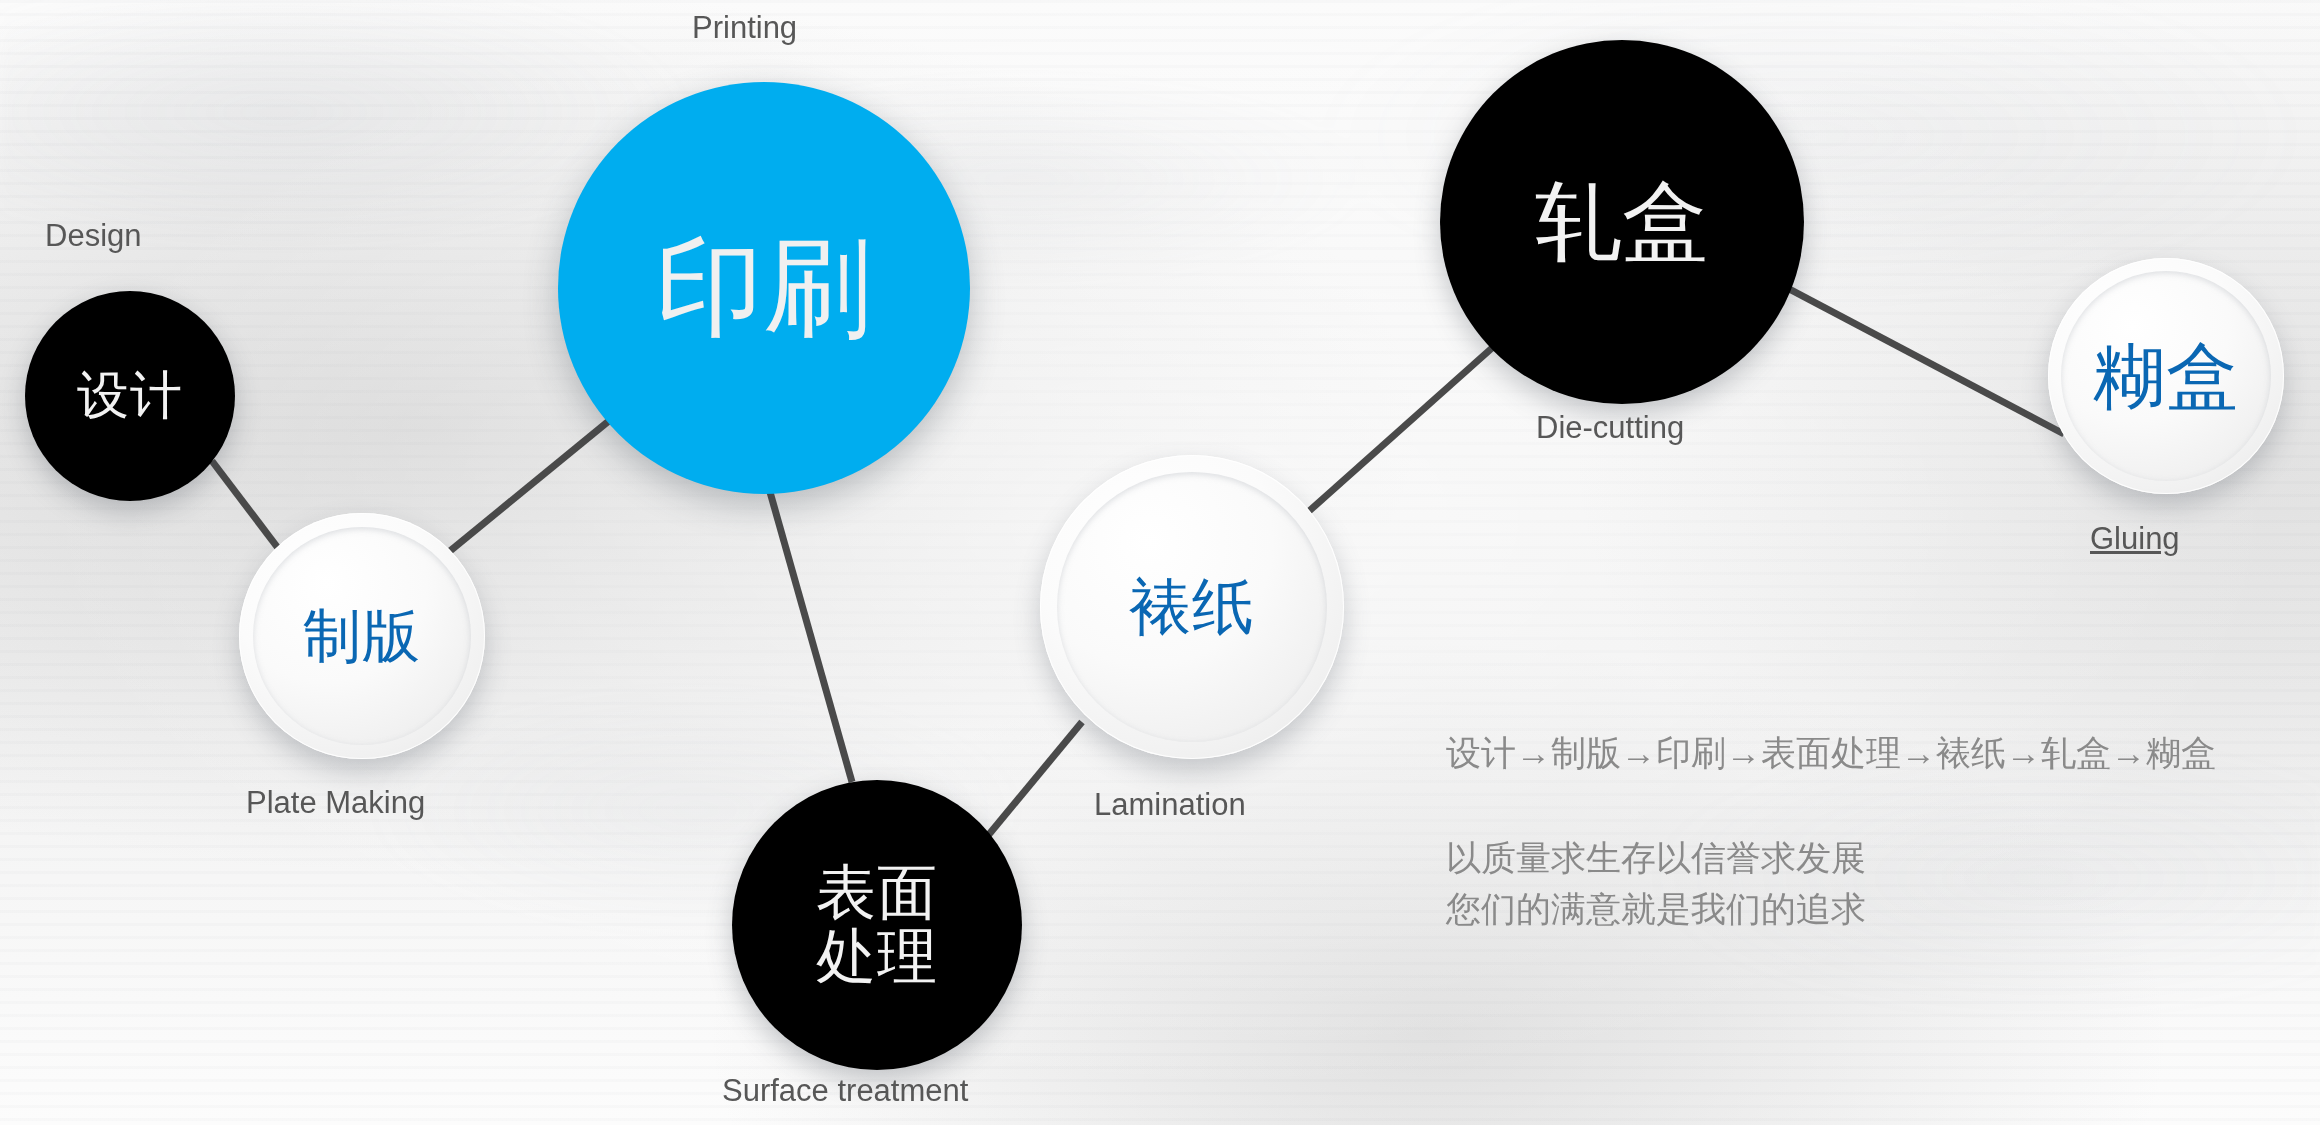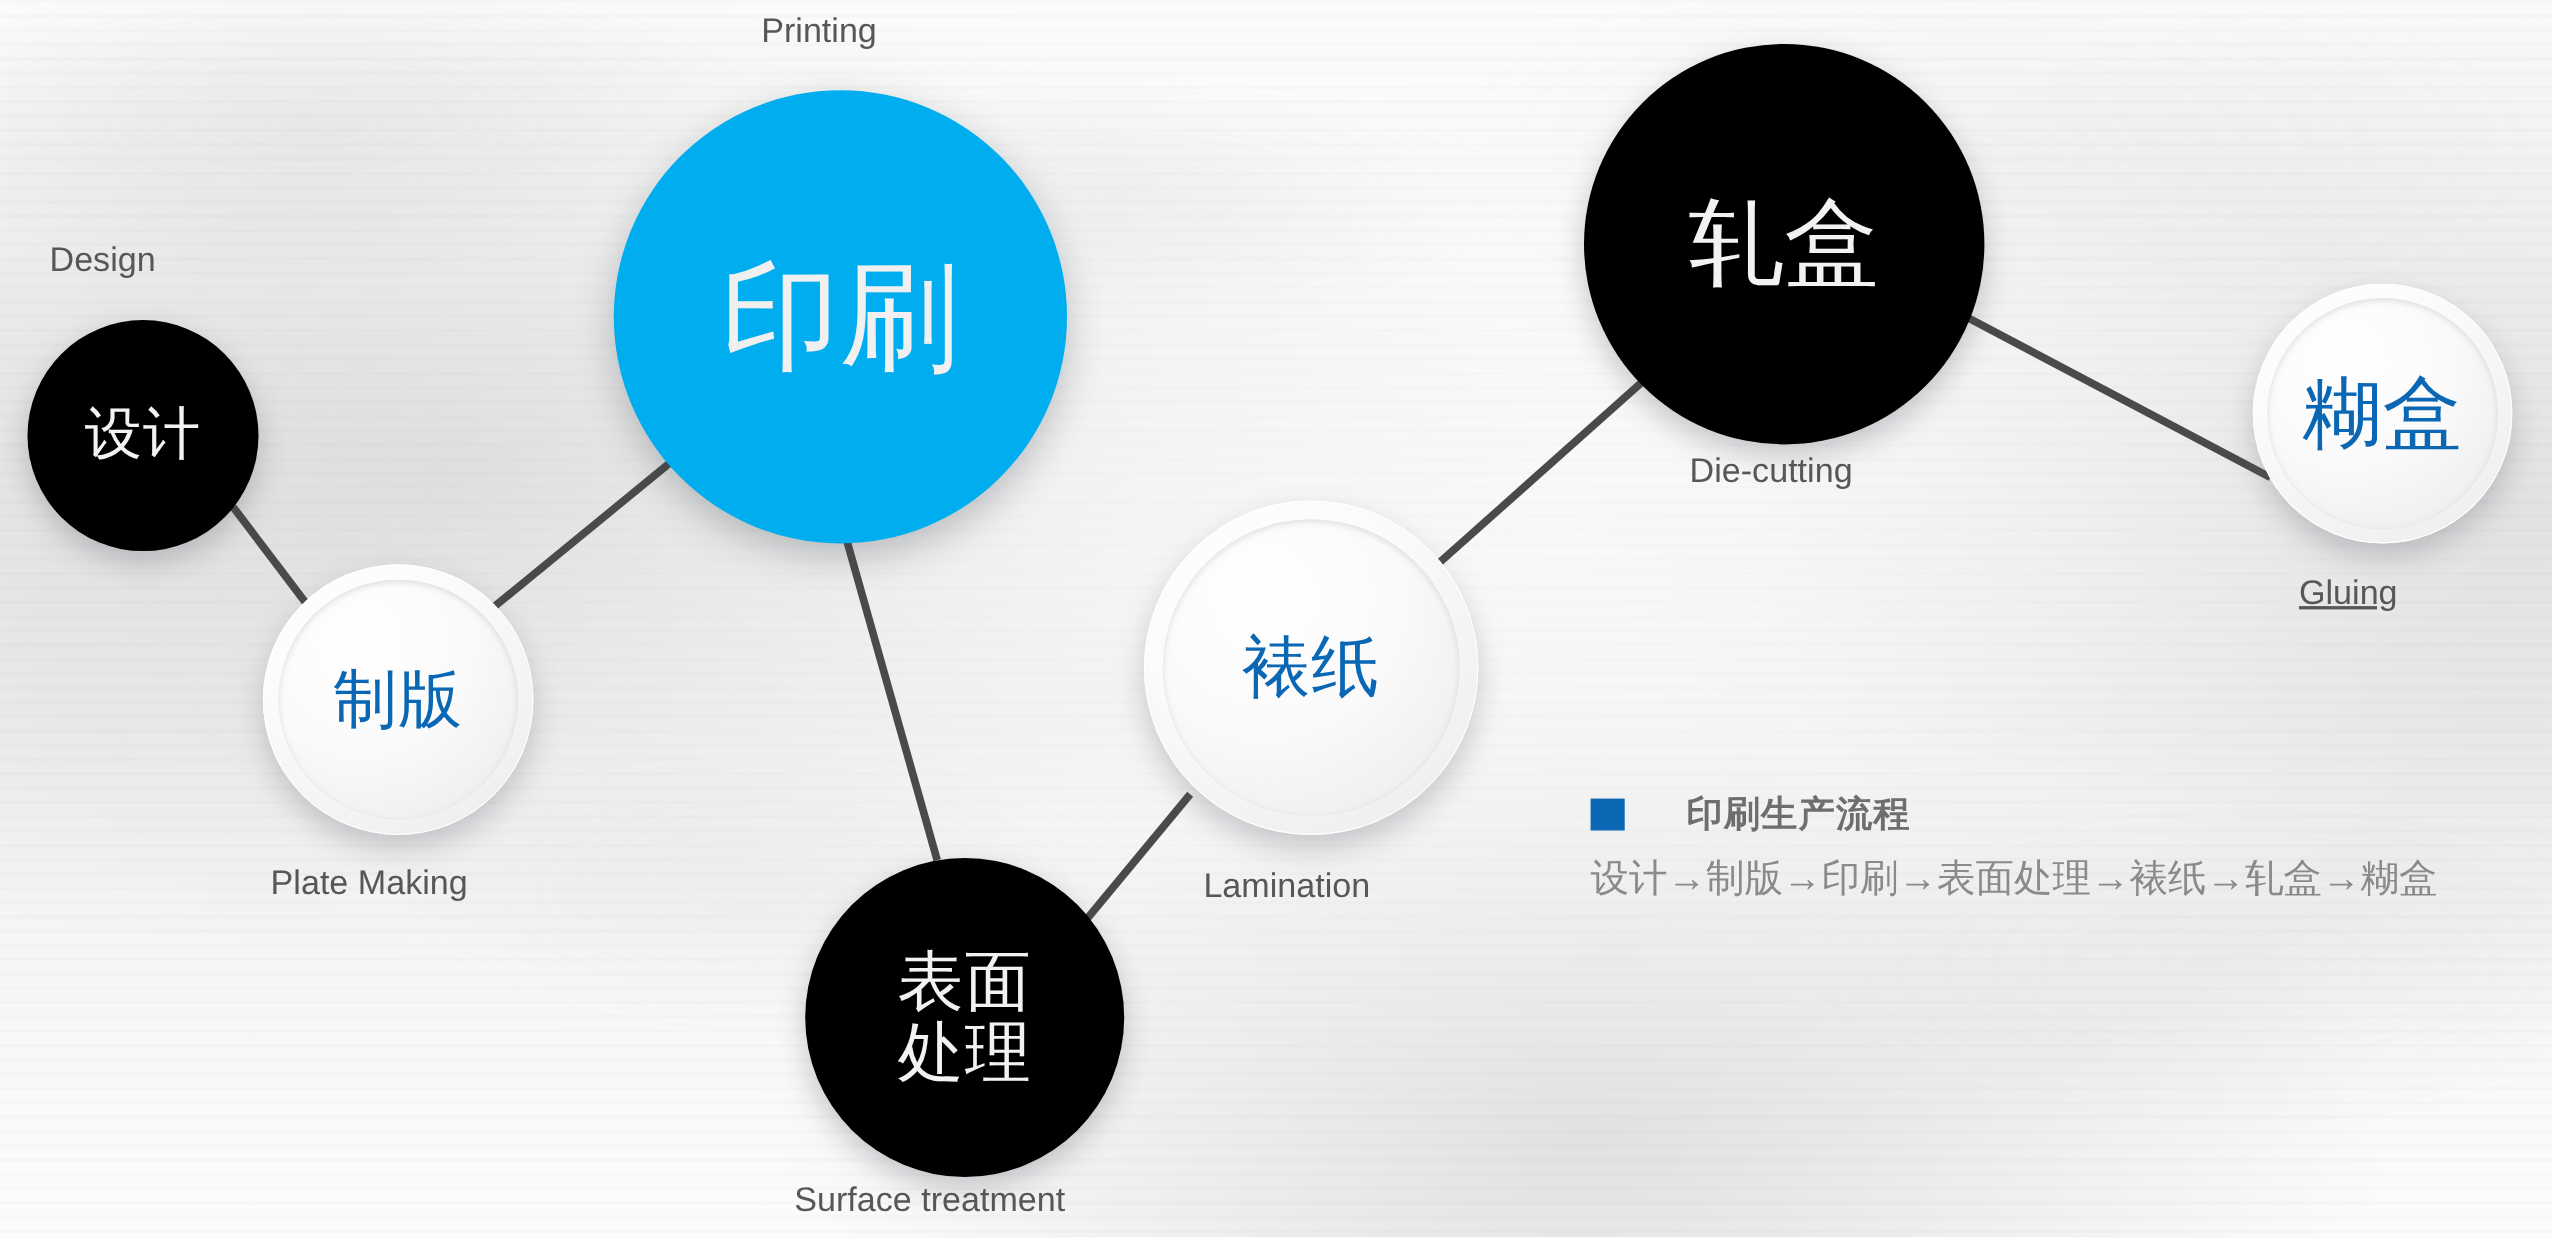--- a/index.html
+++ b/index.html
@@ -201,20 +201,20 @@
       <div class="caption" style="left: 45px; top: 218px;">Design</div>
       <div class="caption" style="left: 692px; top: 10px;">Printing</div>
       <div class="caption" style="left: 246px; top: 785px;">Plate Making</div>
       <div class="caption" style="left: 722px; top: 1073px;">Surface treatment</div>
       <div class="caption" style="left: 1094px; top: 787px;">Lamination</div>
       <div class="caption" style="left: 1536px; top: 410px;">Die-cutting</div>
       <div class="caption" style="left: 2090px; top: 521px; text-decoration: underline;">Gluing</div>
     </div>
 
   <div id="info">
-    <div class="info-head">
-      <span class="bullet"></span>
-      <span class="info-title">印刷生产流程</span>
+    <div class="info-flow">设计→制版→印刷→表面处理→裱纸→轧盒→糊盒</div>
+    <div class="info-slogan">
+      <div>以质量求生存以信誉求发展</div>
+      <div>您们的满意就是我们的追求</div>
     </div>
-    <div class="info-flow">设计→制版→印刷→表面处理→裱纸→轧盒→糊盒</div>
   </div>
 
 </div>
 
 </body></html>

